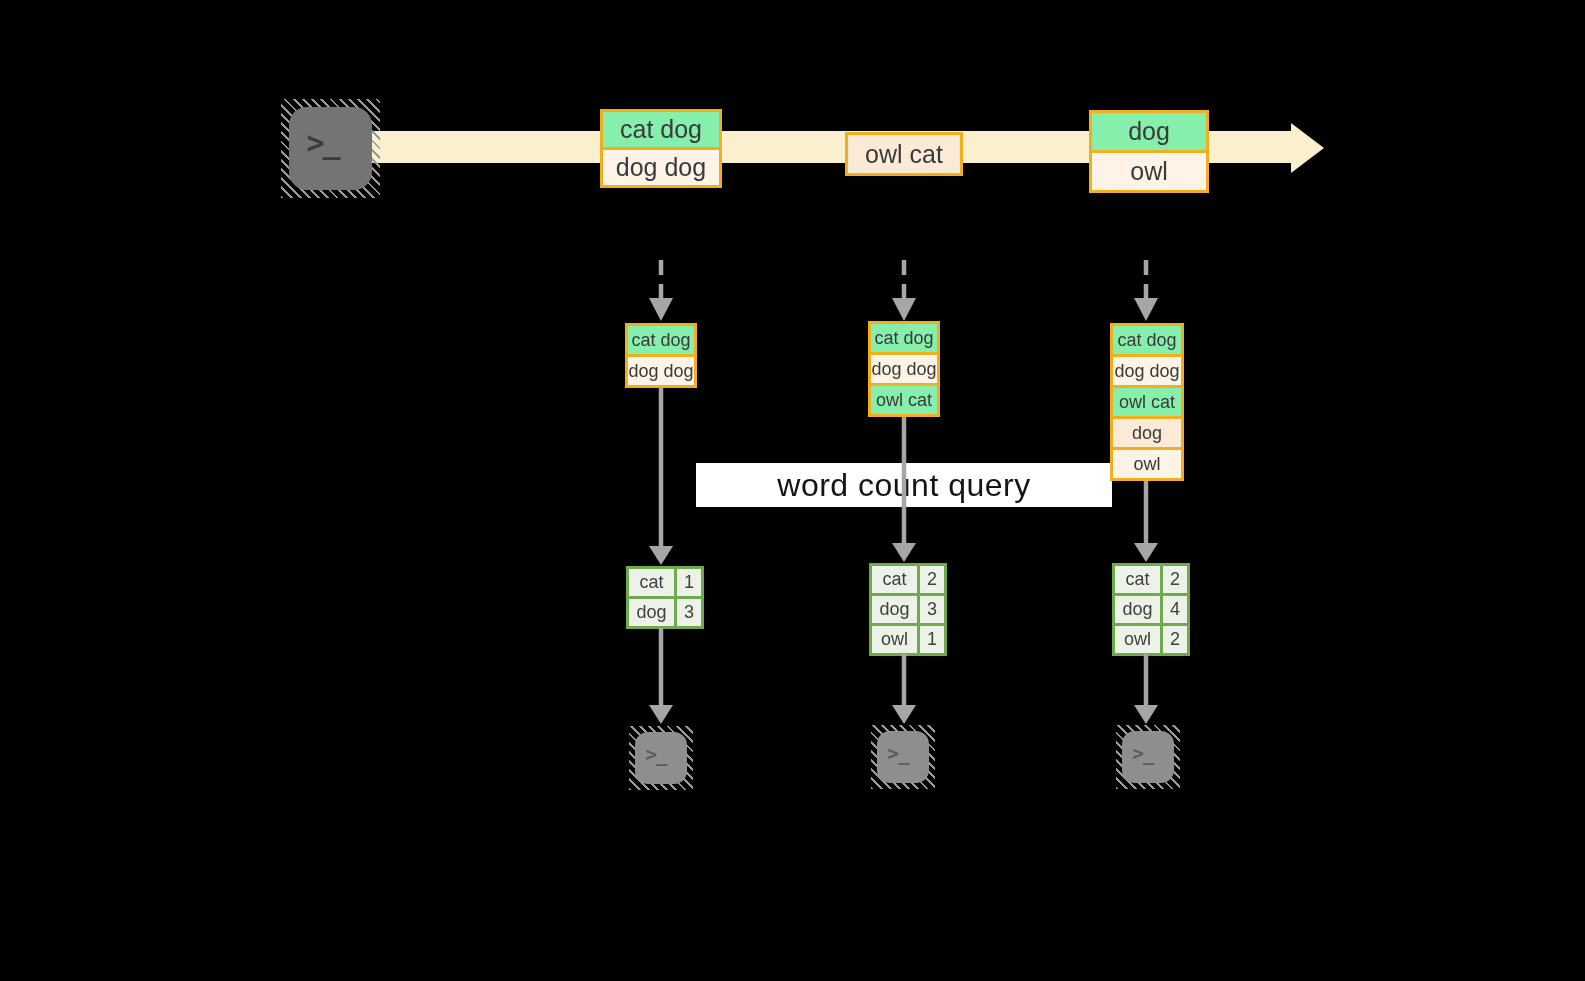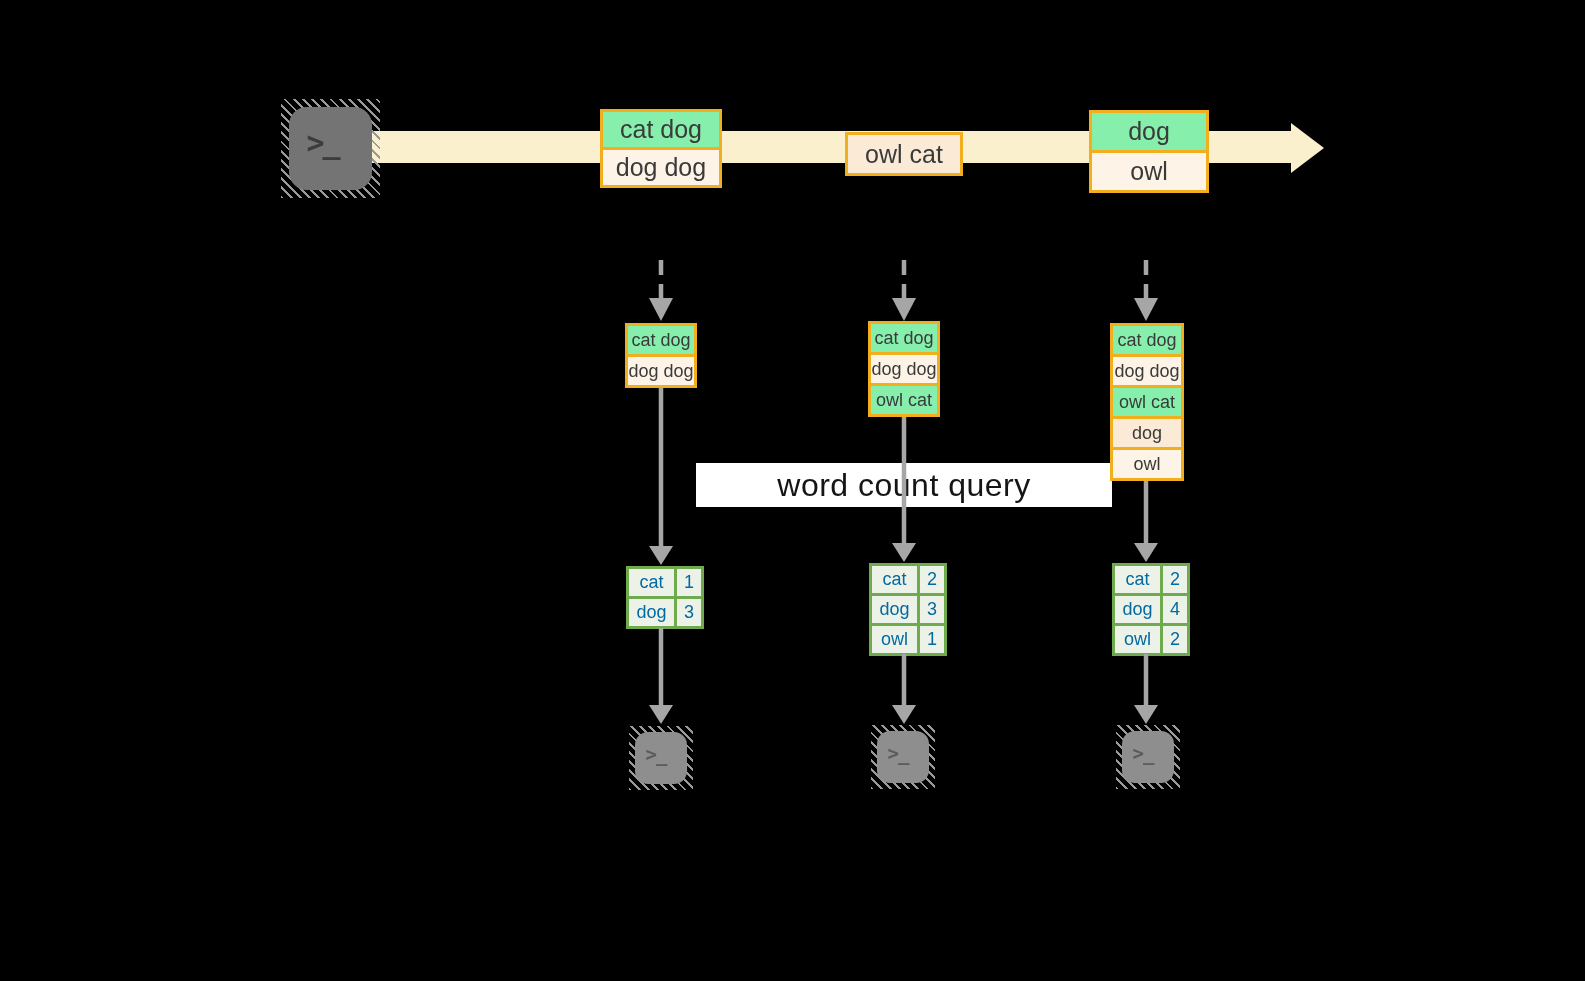--- a/index.html
+++ b/index.html
@@ -37,21 +37,21 @@
   
   .query{position:absolute;left:696px;top:463px;width:416px;height:44px;background:#ffffff;z-index:1;
          display:flex;align-items:center;justify-content:center;font-size:32px;font-weight:300;
          color:#151515;letter-spacing:.5px;}
 
   
   .gtable{position:absolute;z-index:2;width:72px;background:#6FAA4C;border:3px solid #6FAA4C;
           display:flex;flex-direction:column;gap:3px;box-sizing:content-box;}
   .grow{display:flex;gap:3px;height:27px;}
   .gcell{background:#EDF2E8;display:flex;align-items:center;justify-content:center;
-         font-size:18px;color:#0369a1;}
+         font-size:18px;color:#404040;}
   .gcell.w{flex:1;}
   .gcell.v{width:24px;}
 
   
   #arrows{position:absolute;left:0;top:0;z-index:4;pointer-events:none;}
 </style>
 </head>
 <body>
 
 <div id="canvas">

